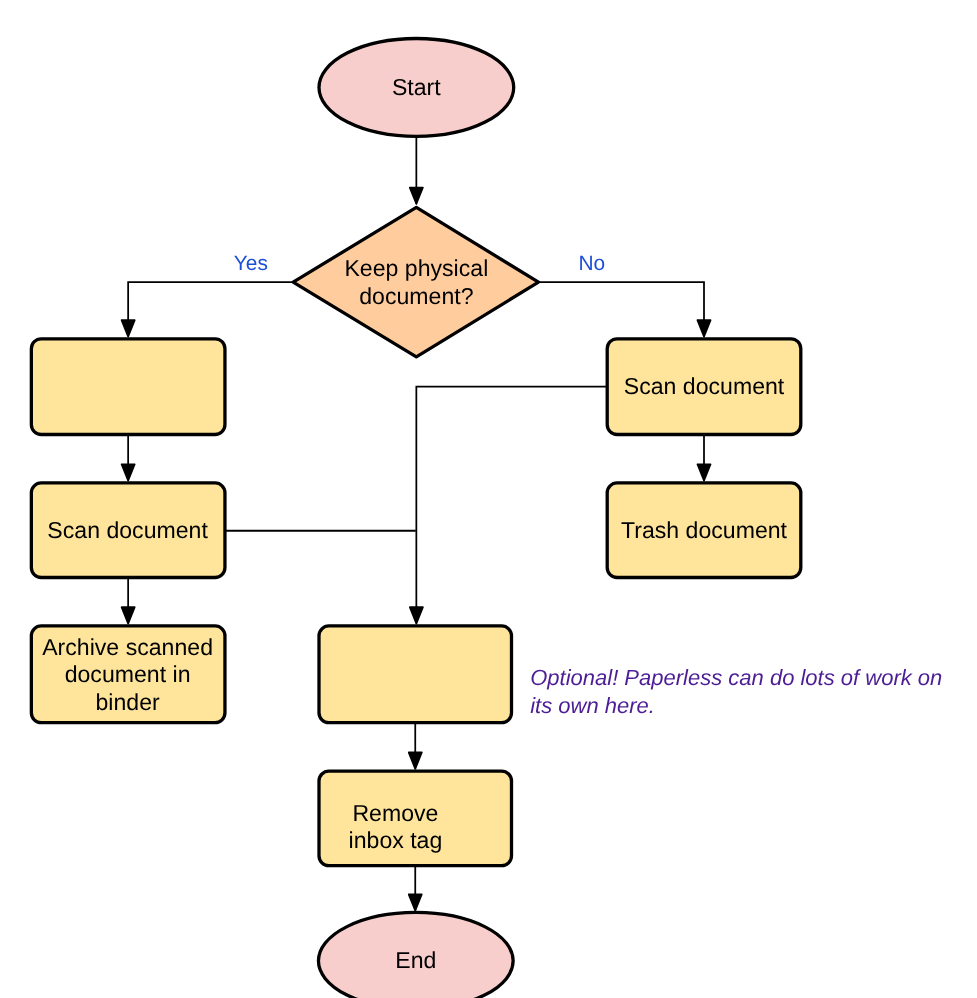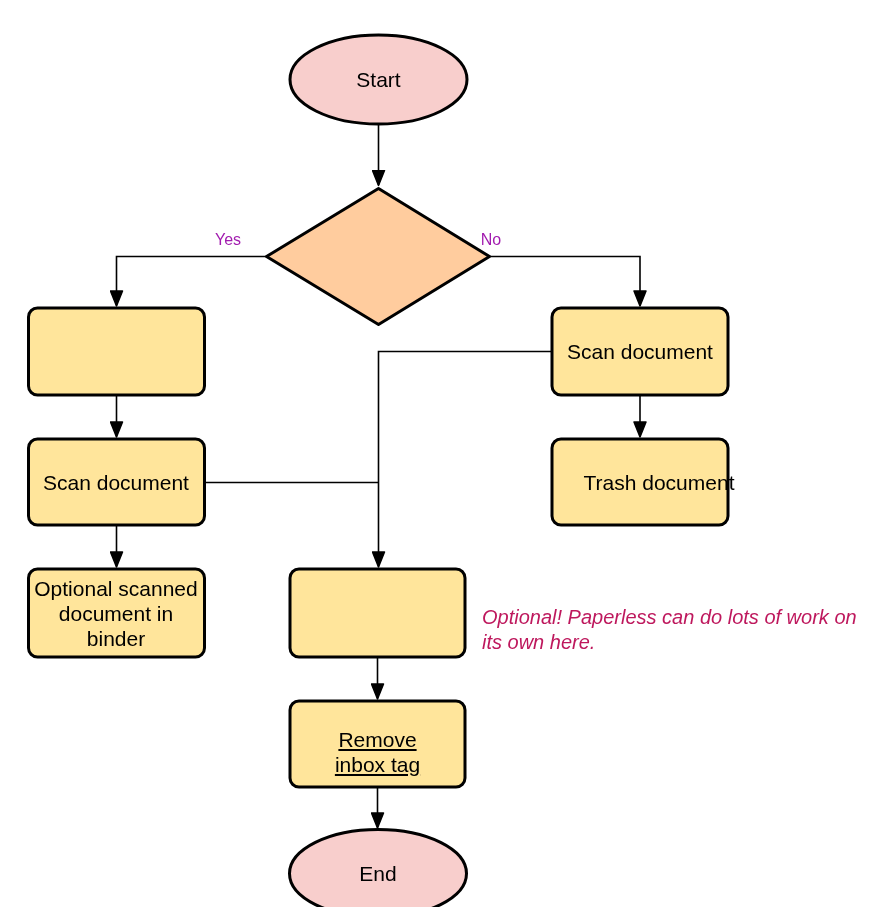--- a/index.html
+++ b/index.html
@@ -28,30 +28,30 @@
     justify-content: center;
     text-align: center;
     white-space: pre-line;
     color: #000000;
     font-size: 21px;
     line-height: 25px;
   }
   .edge-lbl {
     position: absolute;
     text-align: center;
-    color: #a21caf;
-    font-size: 16px;
+    color: #1d4ed8;
+    font-size: 19px;
     line-height: 24px;
   }
   .note {
     position: absolute;
     font-style: italic;
     font-size: 20px;
     line-height: 25px;
-    color: #be185d;
+    color: #4c1d95;
     text-align: left;
     white-space: pre-line;
   }
   .bottom-strip {
     position: absolute;
     left: 0;
     top: 901px;
     width: 888px;
     height: 6px;
     background: #fbf8f8;
@@ -93,38 +93,40 @@
       <rect class="shape" x="552" y="421" width="176" height="86" rx="9" fill="#FFE59B"></rect>
       <rect class="shape" x="290" y="551" width="175" height="88" rx="9" fill="#FFE59B"></rect>
       <rect class="shape" x="290" y="683" width="175" height="86" rx="9" fill="#FFE59B"></rect>
       <ellipse class="shape" cx="378" cy="855.5" rx="88.5" ry="44" fill="#F8CECC"></ellipse>
     </g>
   </svg>
 
   <div class="labels">
     <div class="lbl" style="left:289px; top:17px; width:179px; height:89px;">Start</div>
 
+    <div class="lbl" style="left:283px; top:171px; width:191px; height:136px;">Keep physical
+document?</div>
 
     <div class="edge-lbl" style="left:197px; top:210px; width:62px;">Yes</div>
 
-    <div class="edge-lbl" style="left:460px; top:210px; width:62px;">No</div>
+    <div class="edge-lbl" style="left:507px; top:210px; width:62px;">No</div>
 
 
     <div class="lbl" style="left:28px; top:421px; width:176px; height:86px;">Scan document</div>
 
-    <div class="lbl" style="left:28px; top:551px; width:176px; height:88px;">Optional scanned
+    <div class="lbl" style="left:28px; top:551px; width:176px; height:88px;">Archive scanned
 document in
 binder</div>
 
     <div class="lbl" style="left:552px; top:290px; width:176px; height:87px;">Scan document</div>
 
-    <div class="lbl" style="left:552px; top:421px; width:176px; height:86px;padding-left:19px;">Trash document</div>
+    <div class="lbl" style="left:552px; top:421px; width:176px; height:86px;">Trash document</div>
 
 
-    <div class="lbl" style="left:290px; top:683px; width:175px; height:102px;text-decoration:underline;">Remove
+    <div class="lbl" style="left:272px; top:683px; width:175px; height:102px;">Remove
 inbox tag</div>
 
     <div class="lbl" style="left:289px; top:812px; width:178px; height:87px;">End</div>
 
     <div class="note" style="left:482px; top:587px; width:404px;">Optional! Paperless can do lots of work on
 its own here.</div>
   </div>
 
   <div class="bottom-strip"></div>
 </div>

